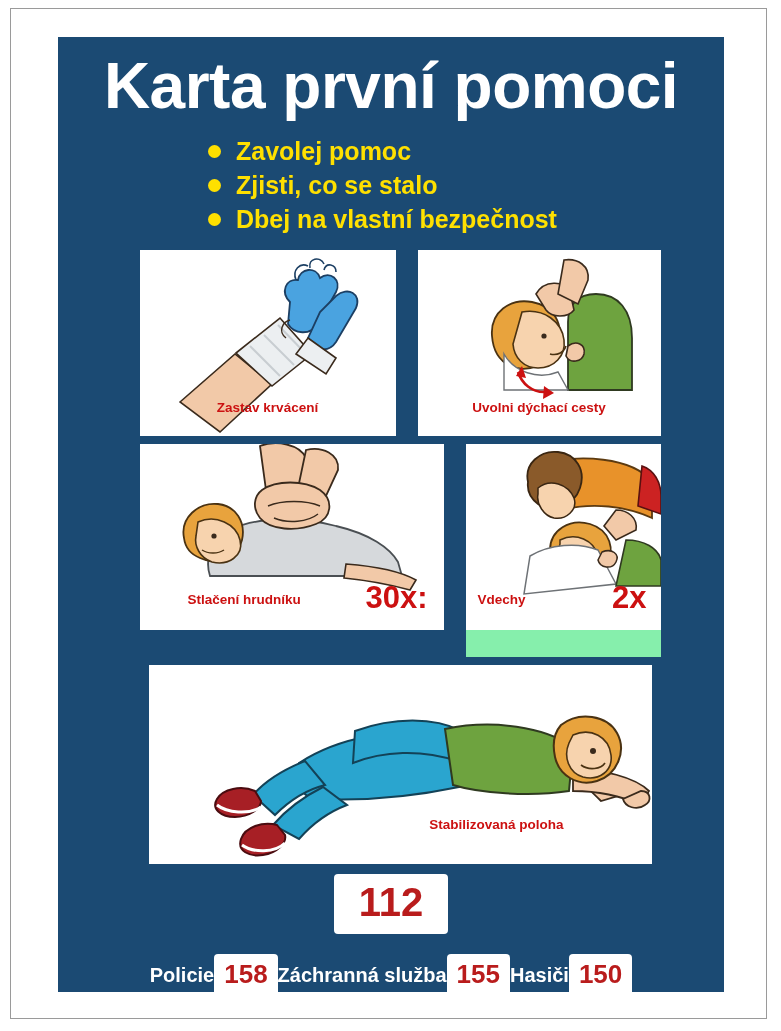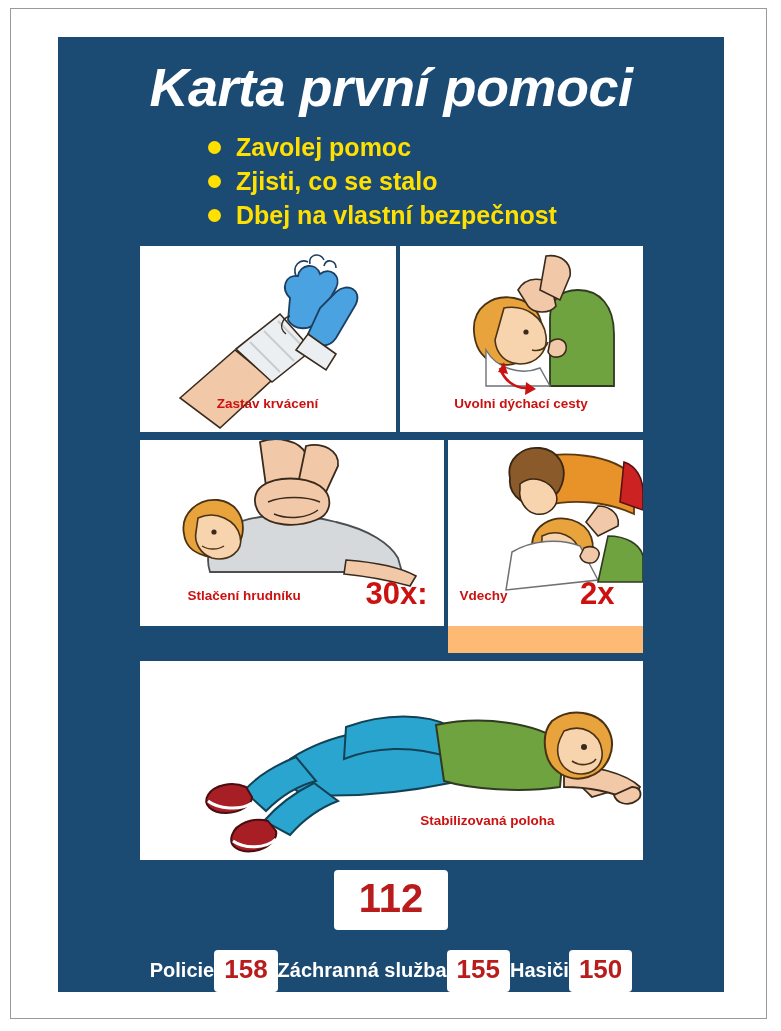--- a/index.html
+++ b/index.html
@@ -34,28 +34,27 @@
     position: absolute;
     left: 58px;
     top: 37px;
     width: 666px;
     height: 955px;
     background: #1b4a73;
     box-sizing: border-box;
   }
   .title {
     margin: 0;
-    padding-top: 22px;
+    padding-top: 16px;
     text-align: center;
     color: #ffffff;
-    font-size: 54px;
+    font-size: 64px;
     font-weight: bold;
     letter-spacing: -0.5px;
     line-height: 1.05;
-    font-style: italic;
   }
   .bullets {
     margin: 14px 0 0 0;
     padding: 0 0 0 148px;
     list-style: none;
   }
   .bullets li {
     position: relative;
     color: #ffe000;
     font-size: 25px;
@@ -75,24 +74,25 @@
   .panels {
     margin-top: 14px;
   }
   .row {
     display: flex;
     justify-content: center;
     gap: 4px;
     margin-bottom: 8px;
   }
   .panel {
-    background: #fdba74;
+    background: #86efac;
     position: relative;
     box-sizing: border-box;
     overflow: hidden;
+    margin-left: 18px;
   }
   .p1 { width: 256px; height: 186px; }
   .p2 { width: 243px; height: 186px; }
   .p3 { width: 304px; height: 186px; }
   .p4 { width: 195px; height: 213px; }
   .p5 { width: 503px; height: 199px; }
   .caption {
     position: absolute;
     color: #cc1111;
     font-size: 13.5px;
@@ -278,21 +278,21 @@
             <path d="M94 96 C110 88 128 96 132 112 C136 126 122 136 108 132 C96 128 90 112 94 100 Z" fill="#f7d3ae" stroke="#4a3212" stroke-width="1.5"></path>
 
             <path d="M64 112 C84 100 112 98 132 106 L150 140 L58 150 Z" fill="#ffffff" stroke="#6e7276" stroke-width="1.5"></path>
 
             <path d="M160 96 C178 96 192 104 195 116 L195 142 L150 142 Z" fill="#6ea33f" stroke="#2f3a20" stroke-width="1.6"></path>
             <path d="M176 22 C188 26 195 38 195 52 L195 70 L172 62 Z" fill="#cc2222" stroke="#5a1010" stroke-width="1.6"></path>
 
             <path d="M136 108 C146 104 154 110 150 118 C146 126 134 124 132 116 Z" fill="#f2c9a8" stroke="#3a2a1c" stroke-width="1.5"></path>
           </svg>
           <span class="caption" style="left:12px; top:148px;">Vdechy</span>
-          <span class="bigcount" style="right:28px; top:136px;">2x</span>
+          <span class="bigcount" style="right:14px; top:136px;">2x</span>
         </div>
       </div>
 
       <div class="row">
         <div class="panel p5">
           <svg width="503" height="199" viewBox="0 0 503 199">
             <rect x="0" y="0" width="503" height="199" fill="#ffffff"></rect>
 
             <path d="M150 98 C190 72 246 62 298 70 L310 122 C262 132 210 136 168 134 C152 132 144 118 150 98 Z" fill="#2aa5cf" stroke="#134257" stroke-width="2"></path>
 

